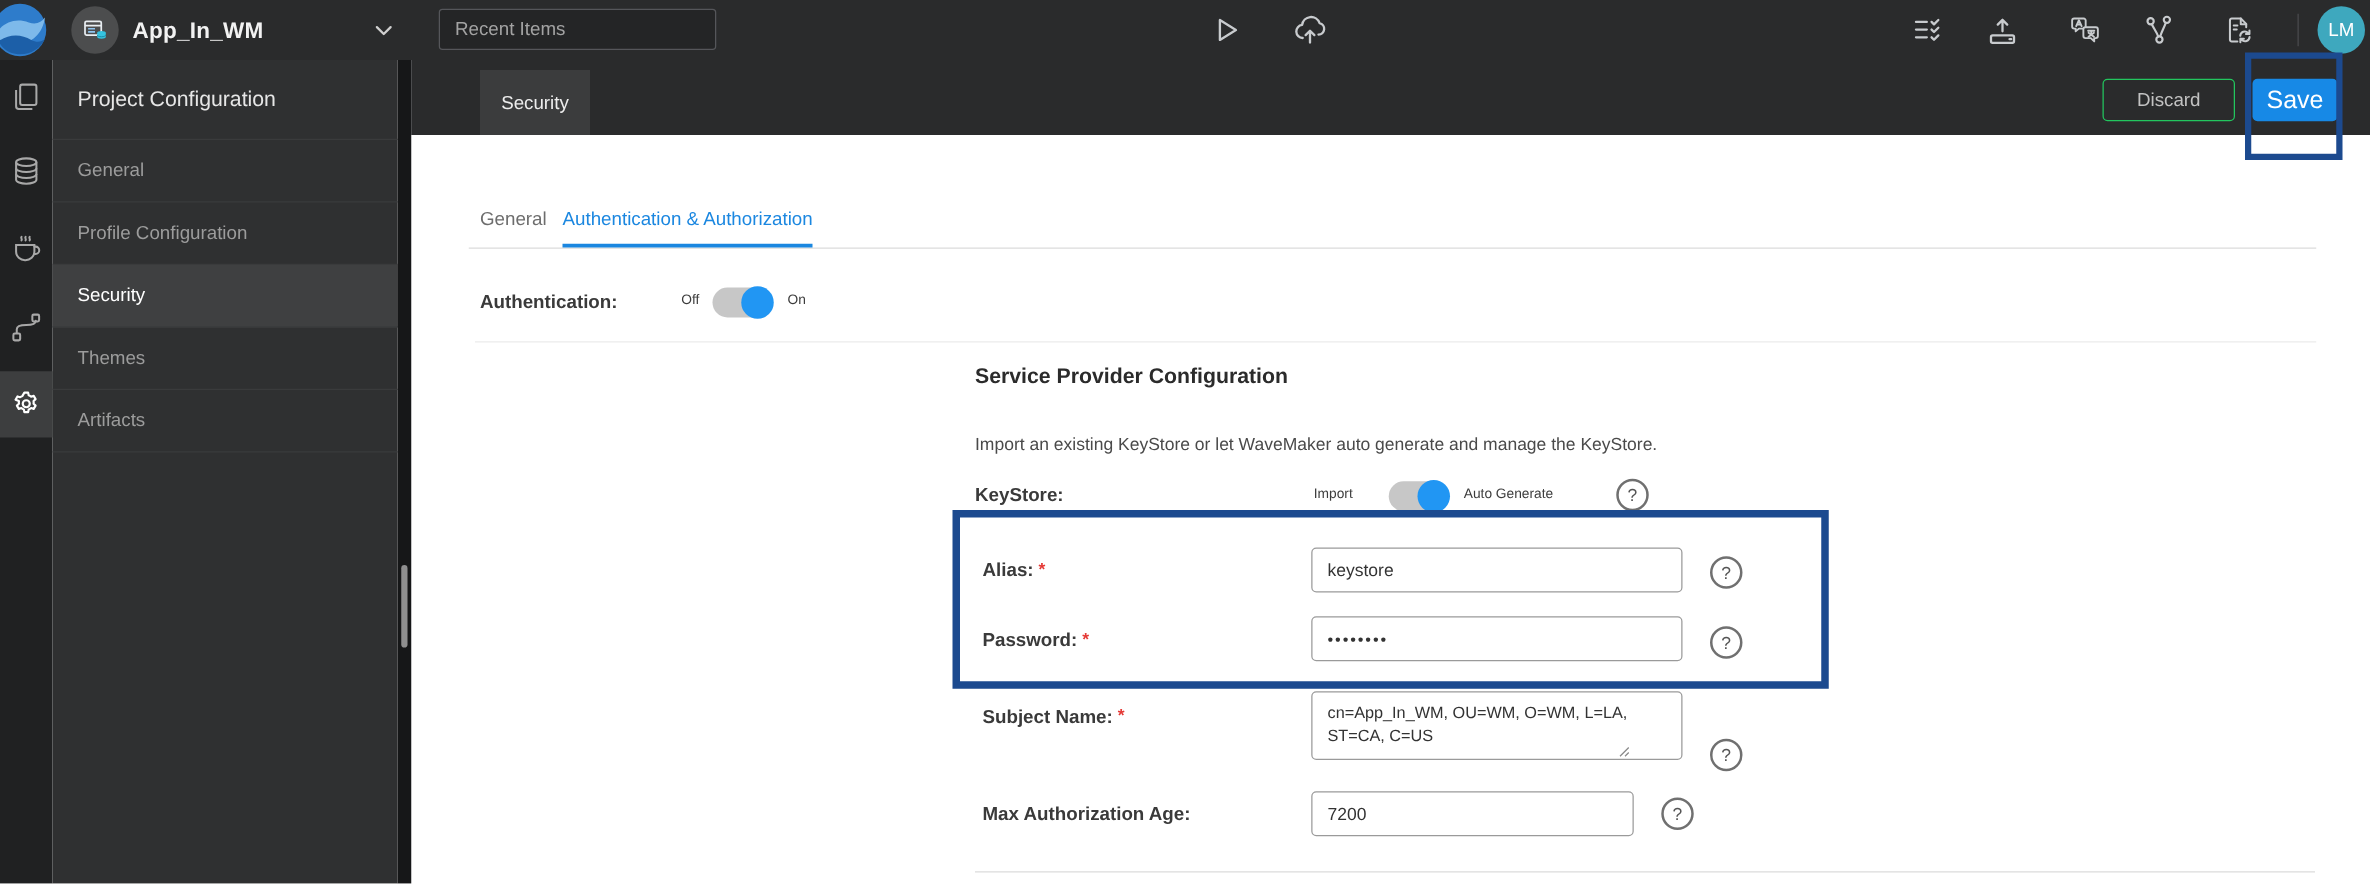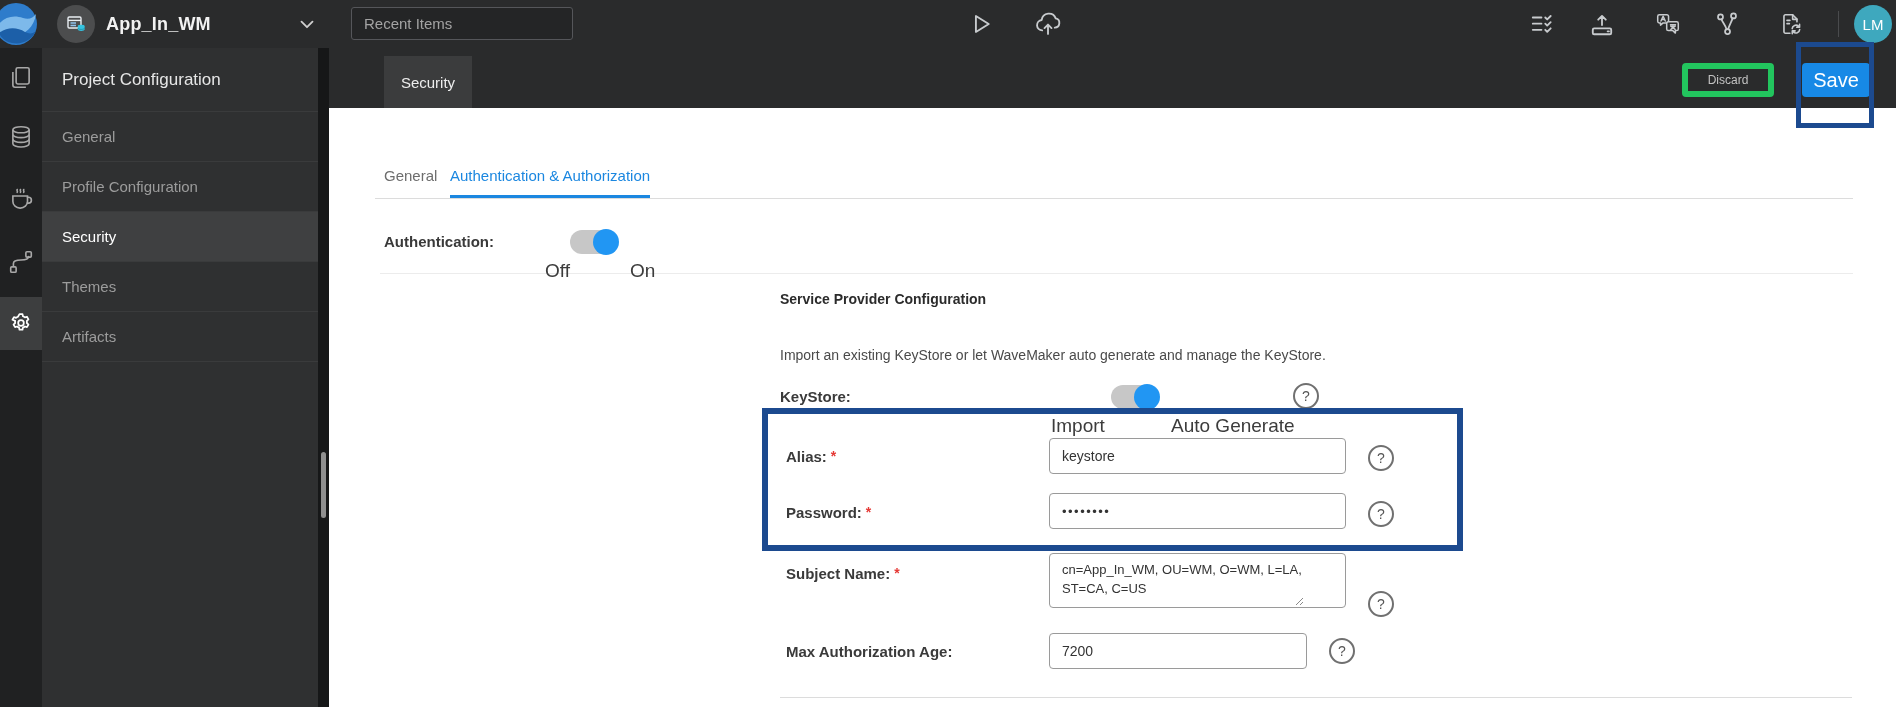--- a/index.html
+++ b/index.html
@@ -38,50 +38,50 @@
   .sb-item.selected { background:#3f4041; color:#ffffff; }
 
   
   .vscroll { left:318px; top:48px; width:11px; height:659px; background:#161718; z-index:4; }
   .vthumb { left:3px; top:404px; width:5px; height:66px; background:#8f8f8f; border-radius:3px; }
 
   
   .dochdr { left:329px; top:48px; width:1567px; height:60px; background:#2a2b2c; z-index:3; }
   .doctab { left:55px; top:8px; width:88px; height:52px; background:#3b3c3d; color:#ededed; font-size:15px;
             display:flex; align-items:center; justify-content:center; cursor:pointer; }
-  .btn-discard { left:1353px; top:15px; width:92px; height:34px; background:transparent; border:6px solid #22c55e;
-                 border-radius:4px; color:#c2c2c2; font-size:12px; display:flex; align-items:center; justify-content:center; cursor:pointer; }
+  .btn-discard { left:1353px; top:15px; width:106px; height:34px; background:transparent; border:1px solid #22c55e;
+                 border-radius:4px; color:#c2c2c2; font-size:15px; display:flex; align-items:center; justify-content:center; cursor:pointer; }
   .btn-save { left:1473px; top:15px; width:68px; height:34px; background:#1789e6; border:none; border-radius:4px;
               color:#ffffff; font-size:20px; display:flex; align-items:center; justify-content:center; cursor:pointer; }
 
   
   .main { left:329px; top:108px; width:1567px; height:599px; background:#ffffff; }
   .tabs-line { left:46px; top:90px; width:1478px; height:1px; background:#dcdcdc; }
   .tab { top:59px; font-size:15px; color:#6d6d6d; padding-bottom:11px; cursor:pointer; }
   .tab.active { color:#1b87e0; border-bottom:3px solid #1b87e0; }
   .card-line { left:51px; top:165px; width:1473px; height:1px; background:#ececec; }
 
   .lbl { font-size:15px; font-weight:700; color:#3a3a3a; }
-  .plain { font-size:19px; color:#3c3c3c;margin-top:26px; }
+  .plain { font-size:11px; color:#3c3c3c; }
   .req { color:#e53935; margin-left:4px; font-weight:700; font-size:14px; position:relative; top:-1px; }
 
   .toggle { width:48px; height:24px; background:#c7c7c7; border-radius:12px; cursor:pointer; position:absolute; }
   .toggle .knob { position:absolute; right:-1px; top:-1px; width:26px; height:26px; border-radius:50%; background:#2196f3; }
 
   
   .subpanel { left:53px; top:174px; width:362px; height:425px; background:#f7f8f8; border-radius:10px 10px 0 0; }
   .sn-sec { position:absolute; left:39px; font-size:15px; font-weight:700; color:#3a3a3a; }
   .sn-sec.muted { font-weight:400; color:#a0a0a0; }
   .sn-item { position:absolute; left:60px; font-size:15px; color:#565656; cursor:pointer; white-space:nowrap; }
   .sn-item.strong { font-weight:700; color:#3a3a3a; }
   .plus-btn { position:absolute; left:290px; top:84px; width:25px; height:25px; background:#2196f3; border-radius:3px;
               color:#fff; font-size:20px; line-height:23px; text-align:center; cursor:pointer; font-weight:400; }
 
   
-  .sp-title { left:451px; top:183px; font-size:14px; font-weight:700; color:#2b2b2b; }
+  .sp-title { left:451px; top:183px; font-size:17px; font-weight:700; color:#2b2b2b; }
   .sp-desc { left:451px; top:239px; font-size:14px; color:#4a4a4a; }
   .fld-input { position:absolute; left:720px; width:297px; height:36px; border:1px solid #9a9a9a; border-radius:4px;
                background:#fff; font-size:14px; color:#333; padding:0 12px; outline:none; font-family:inherit; }
   .fld-input.pwd { font-size:13px; letter-spacing:1.5px; }
   .fld-ta { width:297px; height:55px; border:1px solid #9a9a9a; border-radius:4px; background:#fff;
             font-size:13px; line-height:19px; color:#333; padding:6px 12px; resize:none; overflow:hidden;
             outline:none; font-family:inherit; }
   .ta-wrap { left:720px; top:445px; width:257px; height:55px; }
   .ta-grip { position:absolute; right:2px; bottom:2px; color:#8a8a8a; pointer-events:none; }
   .help { position:absolute; width:26px; height:26px; border:2px solid #707070; border-radius:50%;

